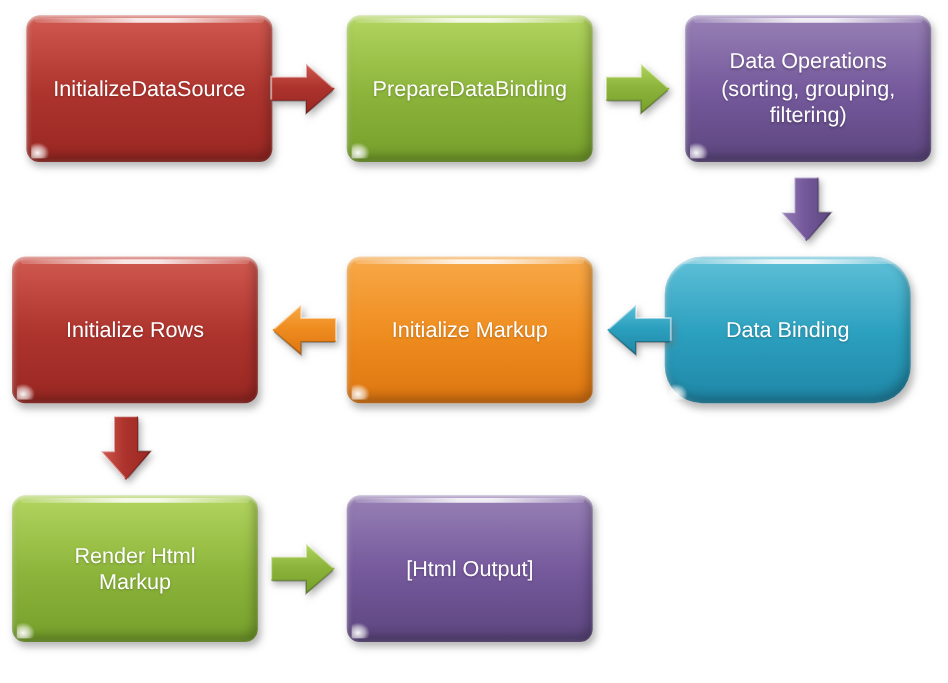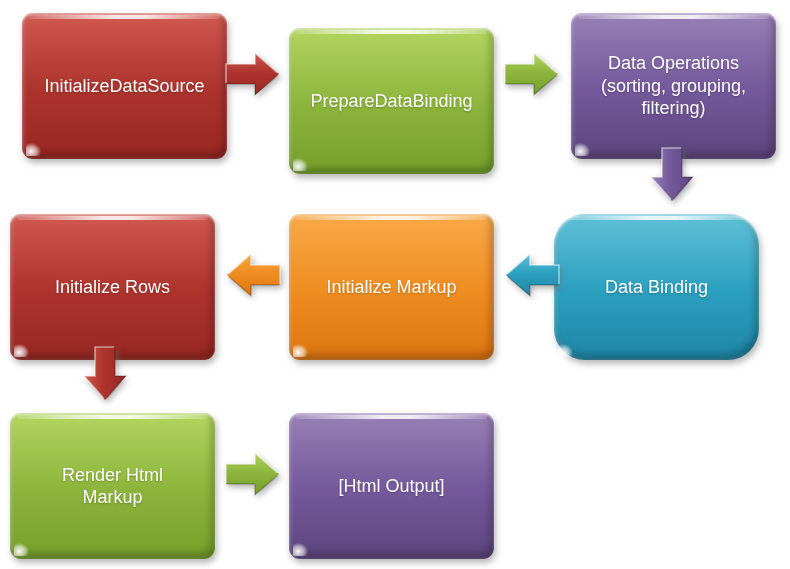--- a/index.html
+++ b/index.html
@@ -12,21 +12,21 @@
     position: relative;
     width: 790px;
     height: 569px;
     background: #ffffff;
     overflow: hidden;
   }
   
   .node {
     position: absolute;
     width: 205px;
-    height: 146px;
+    height: 122px;
     border-radius: 11px;
     display: flex;
     align-items: center;
     justify-content: center;
     box-sizing: border-box;
     padding: 6px 10px;
     color: #ffffff;
     font-size: 18px;
     line-height: 1.25;
     text-align: center;
@@ -137,21 +137,21 @@
   </div>
 
   <div class="arrow pos-a1 dir-right">
     <svg width="56" height="46" viewBox="0 0 56 46">
       <polygon points="1,13 30,13 30,2 54,23 30,44 30,33 1,33" fill="url(#ag-red)"></polygon>
       <polyline points="1,32 1,13 30,13 30,2 52.5,22" fill="none" stroke="rgba(255,255,255,0.50)" stroke-width="1.6"></polyline>
       <polyline points="52.5,24.5 30,43.5 30,33 2,33" fill="none" stroke="rgba(0,0,0,0.22)" stroke-width="1.6"></polyline>
     </svg>
   </div>
 
-  <div class="node pos-r1c2" style="background: linear-gradient(rgb(178, 213, 95) 0%, rgb(141, 181, 60) 52%, rgb(117, 159, 43) 100%); margin-top: 15px;">
+  <div class="node pos-r1c2" style="background: linear-gradient(rgb(178, 213, 95) 0%, rgb(141, 181, 60) 52%, rgb(117, 159, 43) 100%);">
     <span class="node-label">PrepareDataBinding</span>
   </div>
 
   <div class="arrow pos-a2 dir-right">
     <svg width="56" height="46" viewBox="0 0 56 46">
       <polygon points="1,13 30,13 30,2 54,23 30,44 30,33 1,33" fill="url(#ag-green)"></polygon>
       <polyline points="1,32 1,13 30,13 30,2 52.5,22" fill="none" stroke="rgba(255,255,255,0.50)" stroke-width="1.6"></polyline>
       <polyline points="52.5,24.5 30,43.5 30,33 2,33" fill="none" stroke="rgba(0,0,0,0.22)" stroke-width="1.6"></polyline>
     </svg>
   </div>

